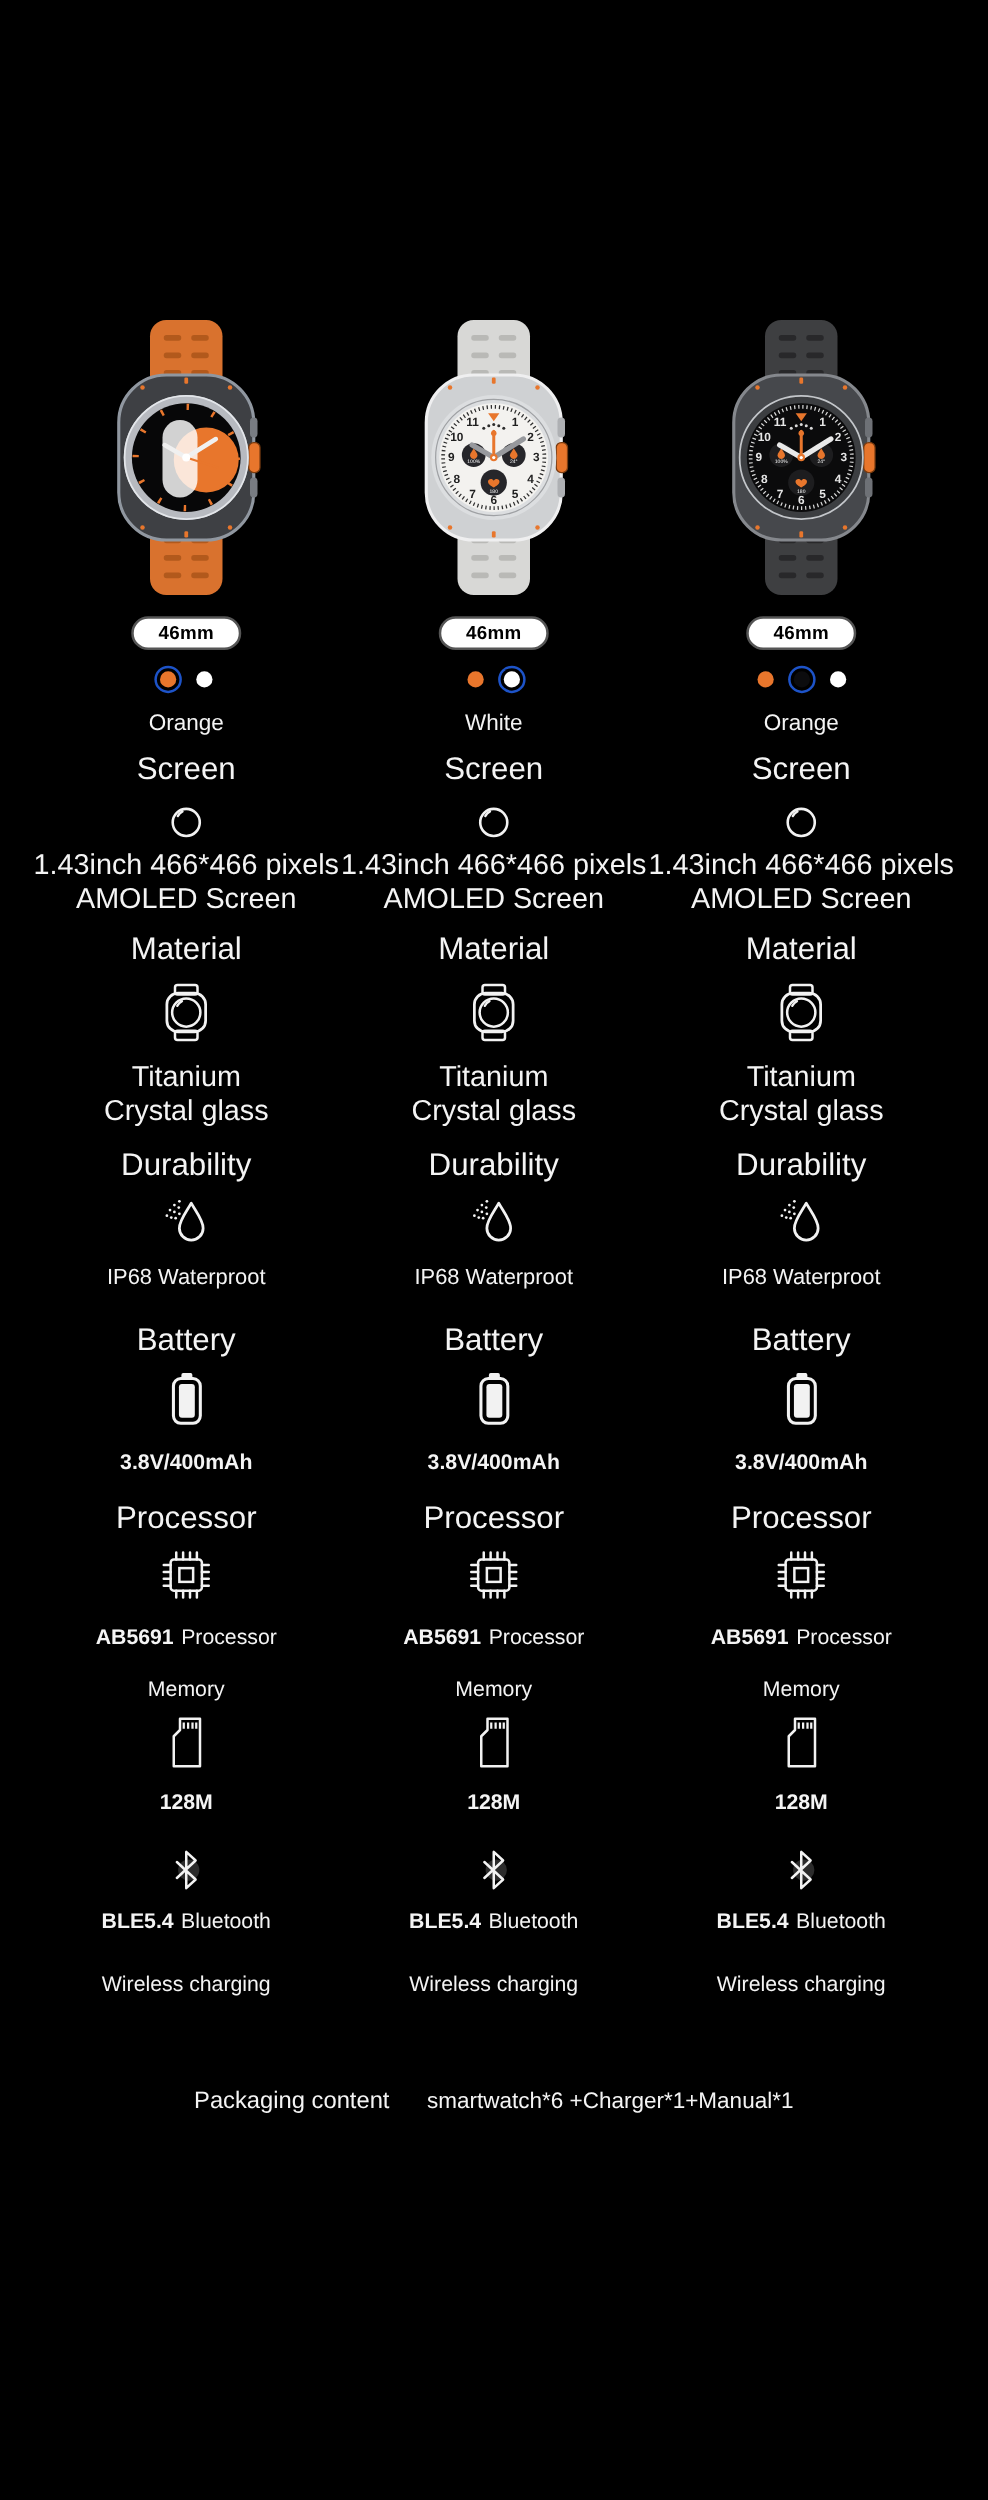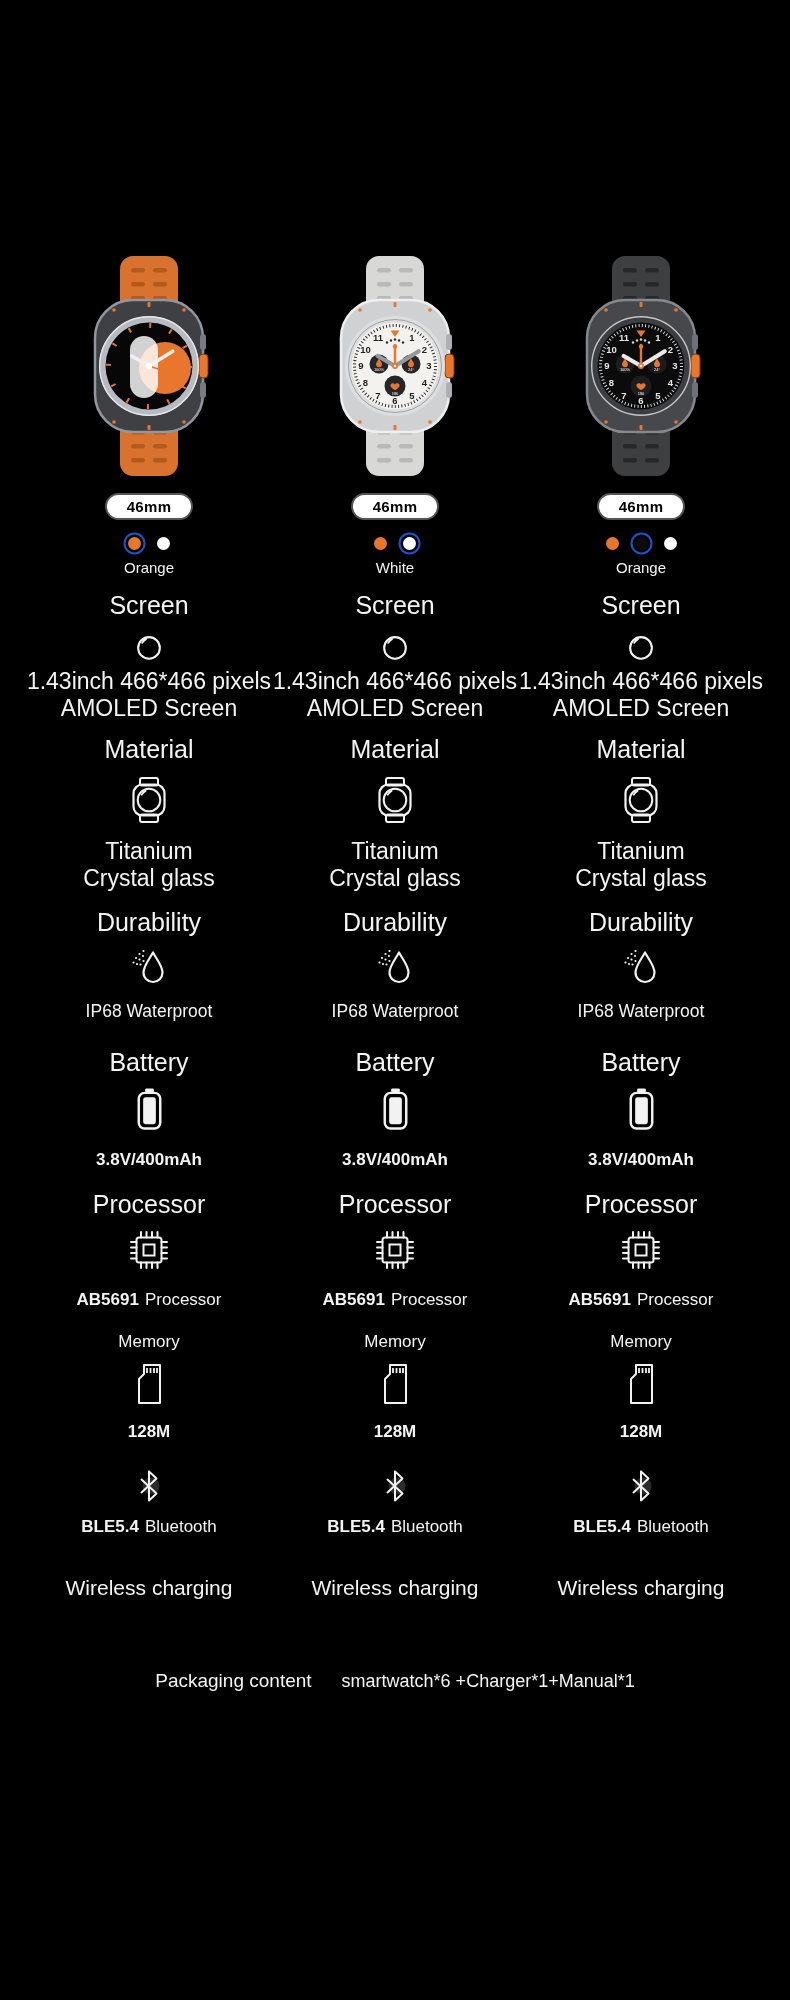--- a/index.html
+++ b/index.html
@@ -18,29 +18,29 @@
     height:27px;padding:0 20px;box-sizing:border-box;
     background:#fff;border:2px solid #555;border-radius:15px;
     color:#000;font-size:15px;font-weight:bold;letter-spacing:.3px;
   }
   .dots{margin-top:13px;height:20px;display:flex;align-items:center;gap:16px}
   .dot{width:13px;height:13px;border-radius:50%}
   .dot.sel{box-shadow:0 0 0 2.5px #000,0 0 0 4.5px #1d53c8}
   .d-orange{background:#e8762c}
   .d-white{background:#fff}
   .d-black{background:#0c0c0e}
-  .color-name{margin-top:2px;height:26px;line-height:26px;font-size:15px}
+  .color-name{margin-top:12px;height:26px;line-height:26px;font-size:18px}
   .sec{height:26px;line-height:26px;font-size:25px}
   .sec.sm{height:24px;line-height:24px;font-size:17px}
   .ic{display:flex;align-items:center;justify-content:center}
   .spec2{font-size:23px;line-height:27px;height:54px}
   .spec1{font-size:17.5px;line-height:27px;height:27px}
   .specb{font-size:17px;line-height:27px;height:27px;font-weight:bold}
   .specb .reg{font-weight:normal;margin-left:6px}
-  .wireless{margin-top:34px;height:28px;line-height:28px;font-size:21px}
+  .wireless{margin-top:24px;height:28px;line-height:28px;font-size:17px}
   .packaging{
     position:absolute;left:0;top:1670px;width:790px;
     display:flex;justify-content:center;align-items:baseline;gap:30px;
   }
   .pack-label{font-size:19px;font-weight:normal}
   .pack-value{font-size:18px}
 </style>
 </head>
 <body>
 

